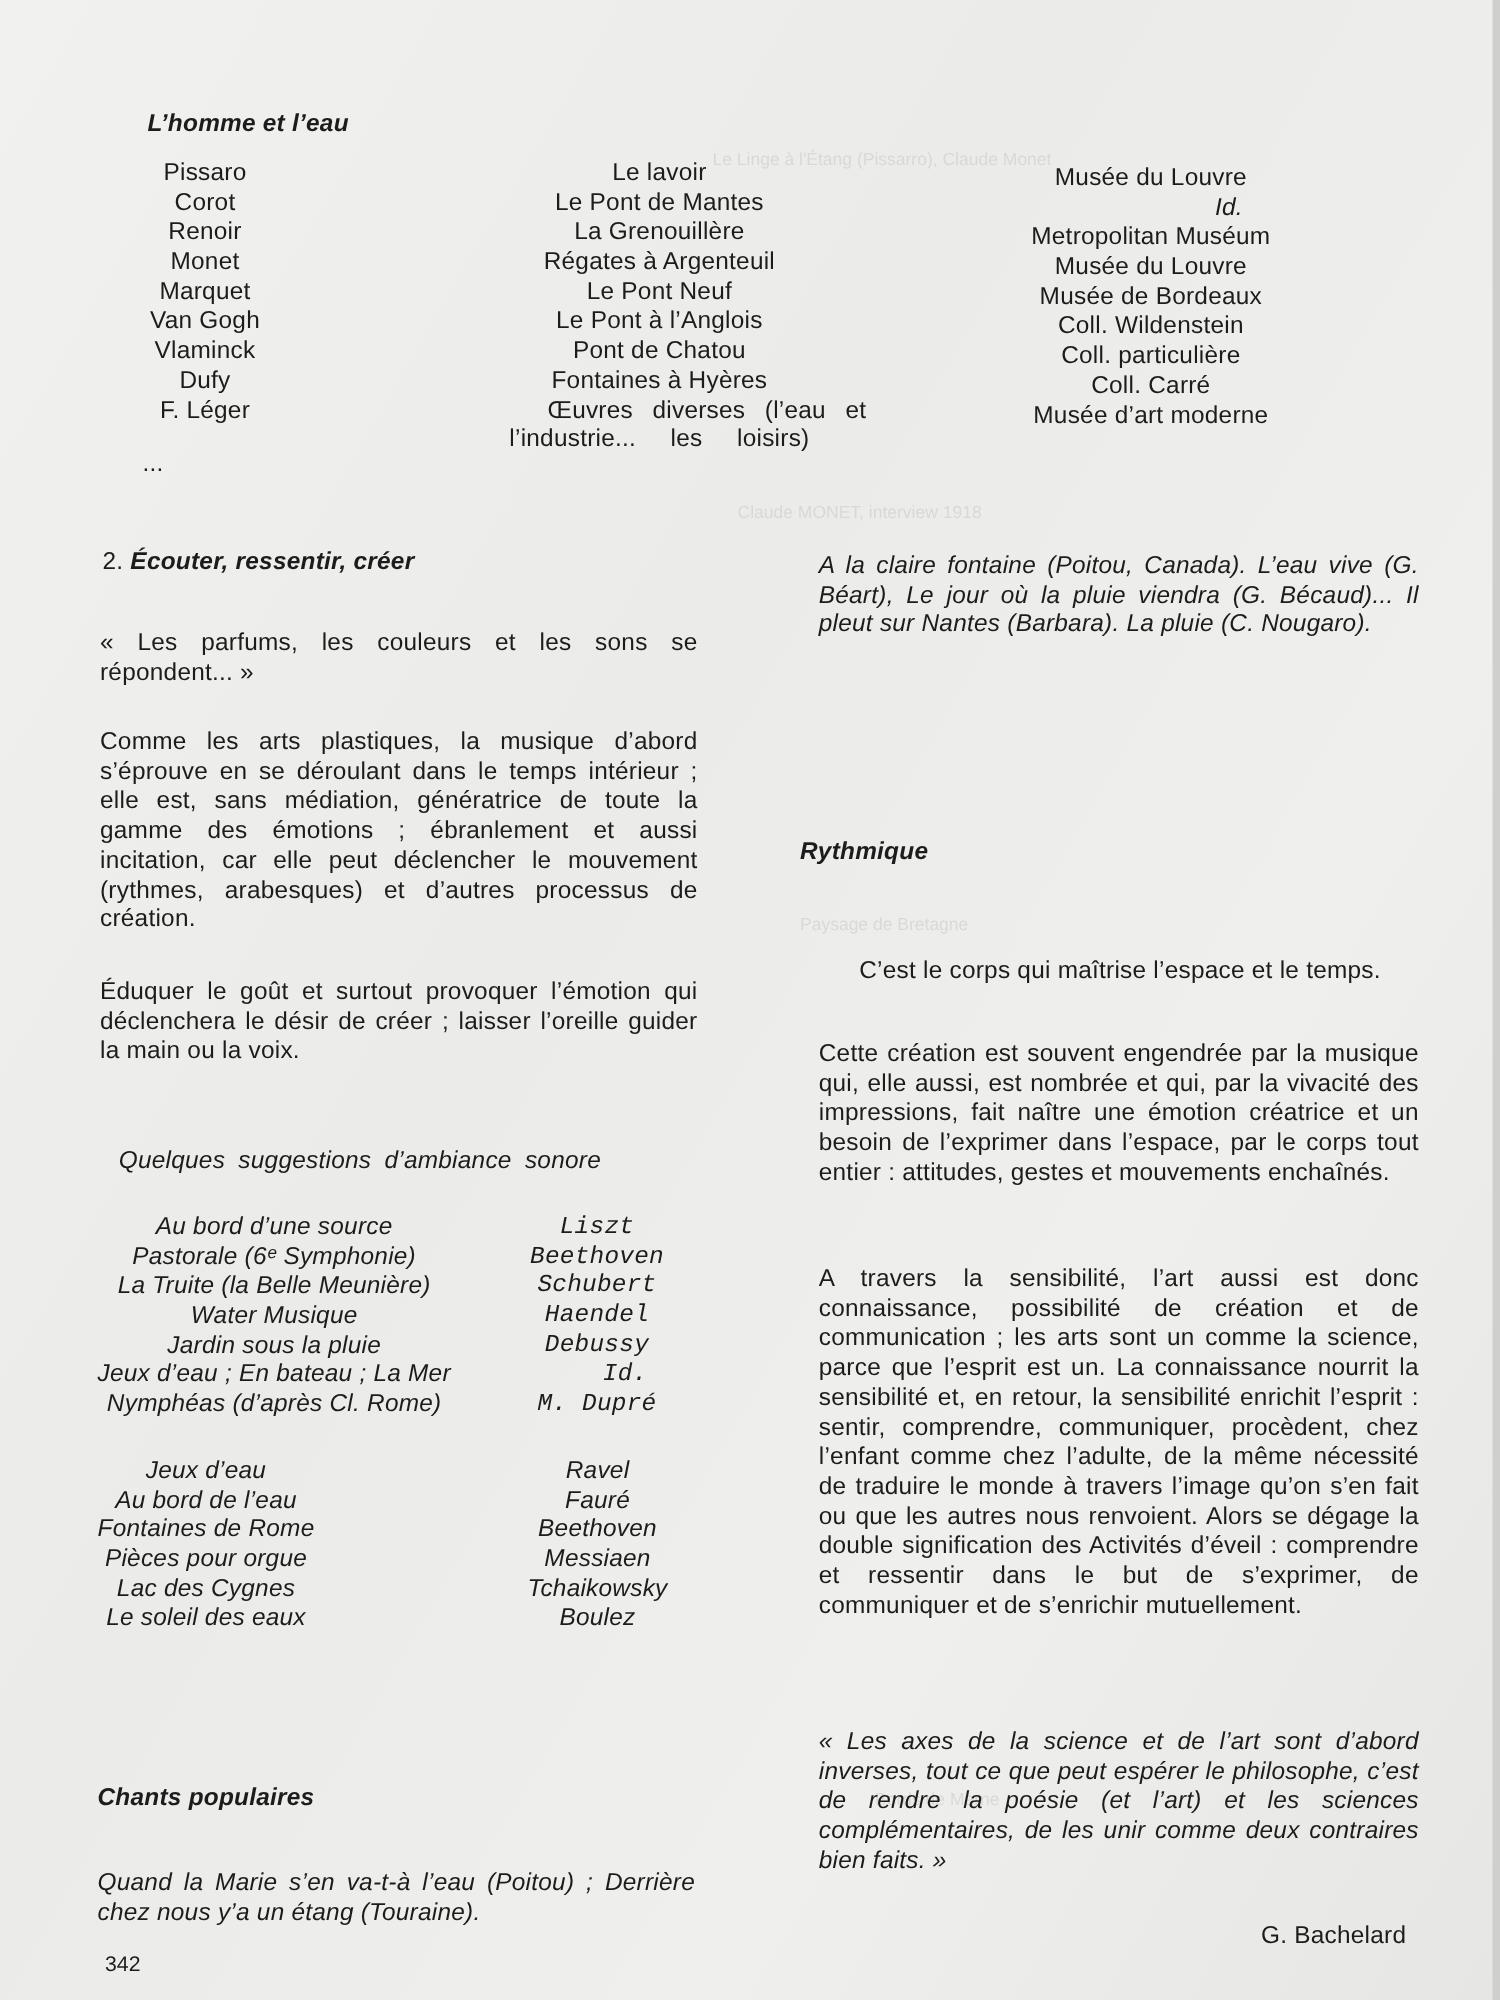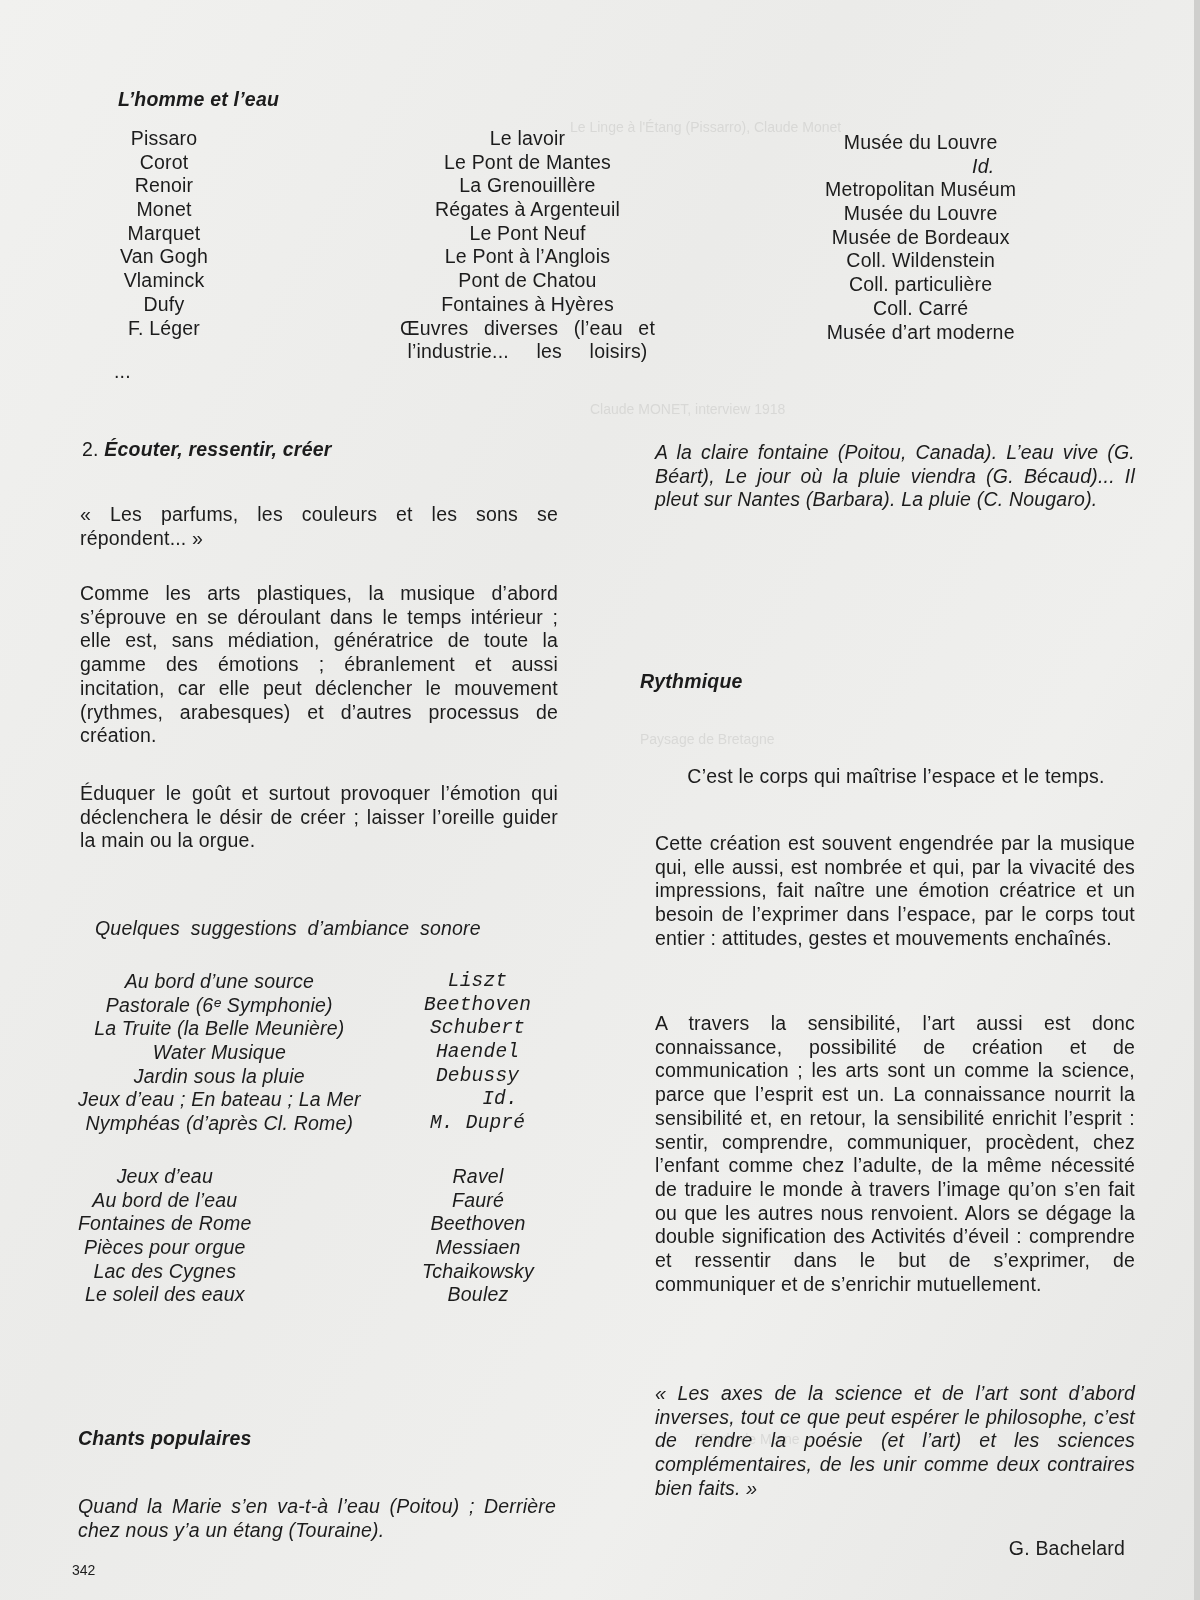--- a/index.html
+++ b/index.html
@@ -54,21 +54,21 @@
 
   <div class="abs txt" style="left:400px;top:127px;width:255px;">
     <span class="row">Le lavoir</span>
     <span class="row">Le Pont de Mantes</span>
     <span class="row">La Grenouillère</span>
     <span class="row">Régates à Argenteuil</span>
     <span class="row">Le Pont Neuf</span>
     <span class="row">Le Pont à l’Anglois</span>
     <span class="row">Pont de Chatou</span>
     <span class="row">Fontaines à Hyères</span>
-    <span class="row" style="word-spacing:10px;">Œuvres diverses (l’eau et</span>
+    <span class="row" style="word-spacing:10px;margin-left:38px;">Œuvres diverses (l’eau et</span>
     <span class="row" style="word-spacing:22px;">l’industrie... les loisirs)</span>
   </div>
 
   <div class="abs txt" style="left:825px;top:131px;">
     <span class="row">Musée du Louvre</span>
     <span class="row it" style="padding-left:125px;">Id.</span>
     <span class="row">Metropolitan Muséum</span>
     <span class="row">Musée du Louvre</span>
     <span class="row">Musée de Bordeaux</span>
     <span class="row">Coll. Wildenstein</span>
@@ -79,21 +79,21 @@
 
   <div class="abs txt" style="left:82px;top:438px;">
     <span>2.</span>
     <span class="bi">Écouter, ressentir, créer</span>
   </div>
 
   <div class="abs txt just" style="left:80px;top:503px;width:478px;">« Les parfums, les couleurs et les sons se répondent... »</div>
 
   <div class="abs txt just" style="left:80px;top:582px;width:478px;">Comme les arts plastiques, la musique d’abord s’éprouve en se déroulant dans le temps intérieur ; elle est, sans médiation, génératrice de toute la gamme des émotions ; ébranlement et aussi incitation, car elle peut déclencher le mouvement (rythmes, arabesques) et d’autres processus de création.</div>
 
-  <div class="abs txt just" style="left:80px;top:782px;width:478px;">Éduquer le goût et surtout provoquer l’émotion qui déclenchera le désir de créer ; laisser l’oreille guider la main ou la orgue.</div>
+  <div class="abs txt just" style="left:80px;top:782px;width:478px;">Éduquer le goût et surtout provoquer l’émotion qui déclenchera le désir de créer ; laisser l’oreille guider la main ou la voix.</div>
 
   <div class="abs txt it" style="left:95px;top:917px;word-spacing:5px;">Quelques suggestions d’ambiance sonore</div>
 
   <div class="abs txt it" style="left:78px;top:970px;">
     <span class="row">Au bord d’une source</span>
     <span class="row">Pastorale (6ᵉ Symphonie)</span>
     <span class="row">La Truite (la Belle Meunière)</span>
     <span class="row">Water Musique</span>
     <span class="row">Jardin sous la pluie</span>
     <span class="row">Jeux d’eau ; En bateau ; La Mer</span>
@@ -136,15 +136,15 @@
   <div class="abs txt" style="left:655px;top:765px;width:482px;white-space:nowrap;">C’est le corps qui maîtrise l’espace et le temps.</div>
 
   <div class="abs txt just" style="left:655px;top:832px;width:480px;">Cette création est souvent engendrée par la musique qui, elle aussi, est nombrée et qui, par la vivacité des impressions, fait naître une émotion créatrice et un besoin de l’exprimer dans l’espace, par le corps tout entier : attitudes, gestes et mouvements enchaînés.</div>
 
   <div class="abs txt just" style="left:655px;top:1012px;width:480px;">A travers la sensibilité, l’art aussi est donc connaissance, possibilité de création et de communication ; les arts sont un comme la science, parce que l’esprit est un. La connaissance nourrit la sensibilité et, en retour, la sensibilité enrichit l’esprit : sentir, comprendre, communiquer, procèdent, chez l’enfant comme chez l’adulte, de la même nécessité de traduire le monde à travers l’image qu’on s’en fait ou que les autres nous renvoient. Alors se dégage la double signification des Activités d’éveil : comprendre et ressentir dans le but de s’exprimer, de communiquer et de s’enrichir mutuellement.</div>
 
   <div class="abs txt it just" style="left:655px;top:1382px;width:480px;">« Les axes de la science et de l’art sont d’abord inverses, tout ce que peut espérer le philosophe, c’est de rendre la poésie (et l’art) et les sciences complémentaires, de les unir comme deux contraires bien faits. »</div>
 
   <div class="abs txt" style="left:985px;top:1537px;width:140px;text-align:right;">G. Bachelard</div>
 
-  <div class="abs" style="left:72px;top:1562px;font-size:14px;">342</div>
+  <div class="abs" style="left:84px;top:1562px;font-size:17px;">342</div>
 
 </div>
 
 </body></html>

